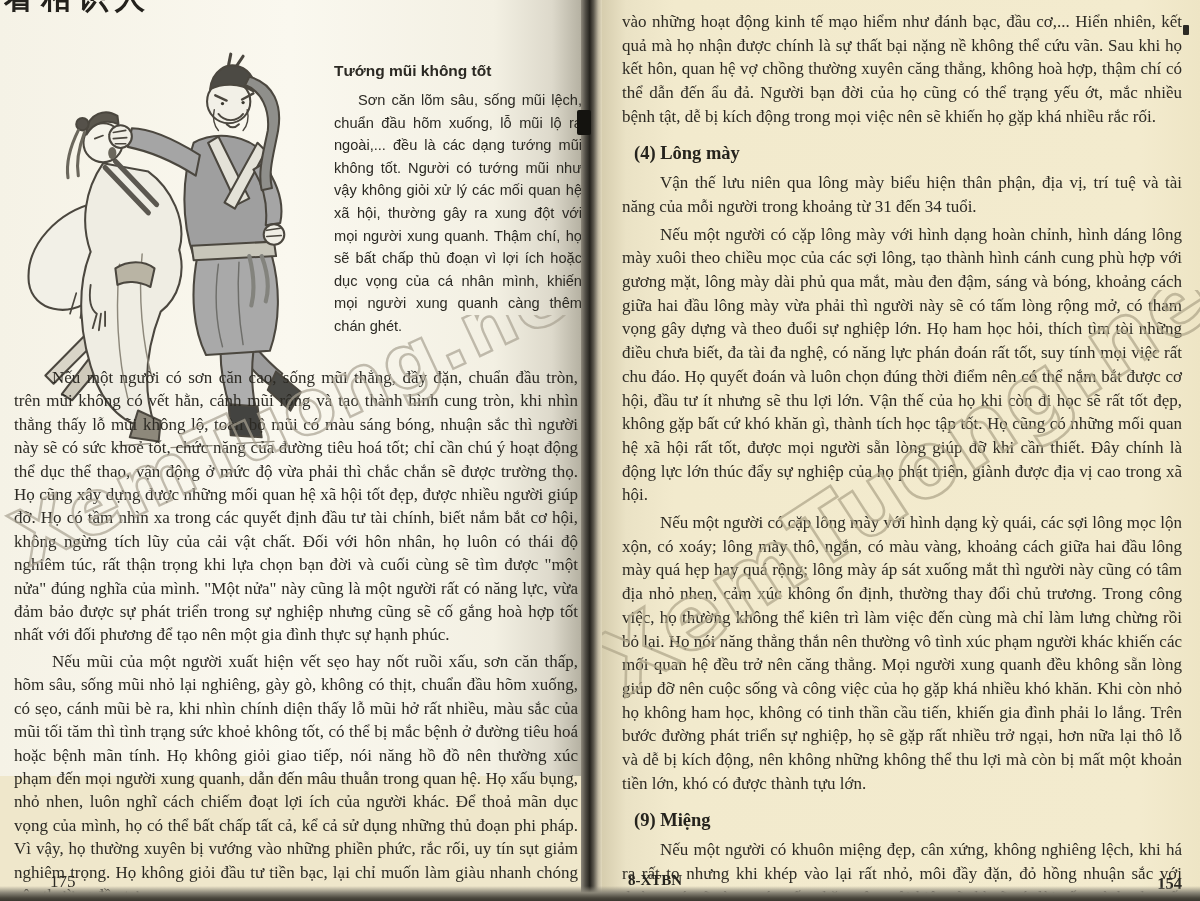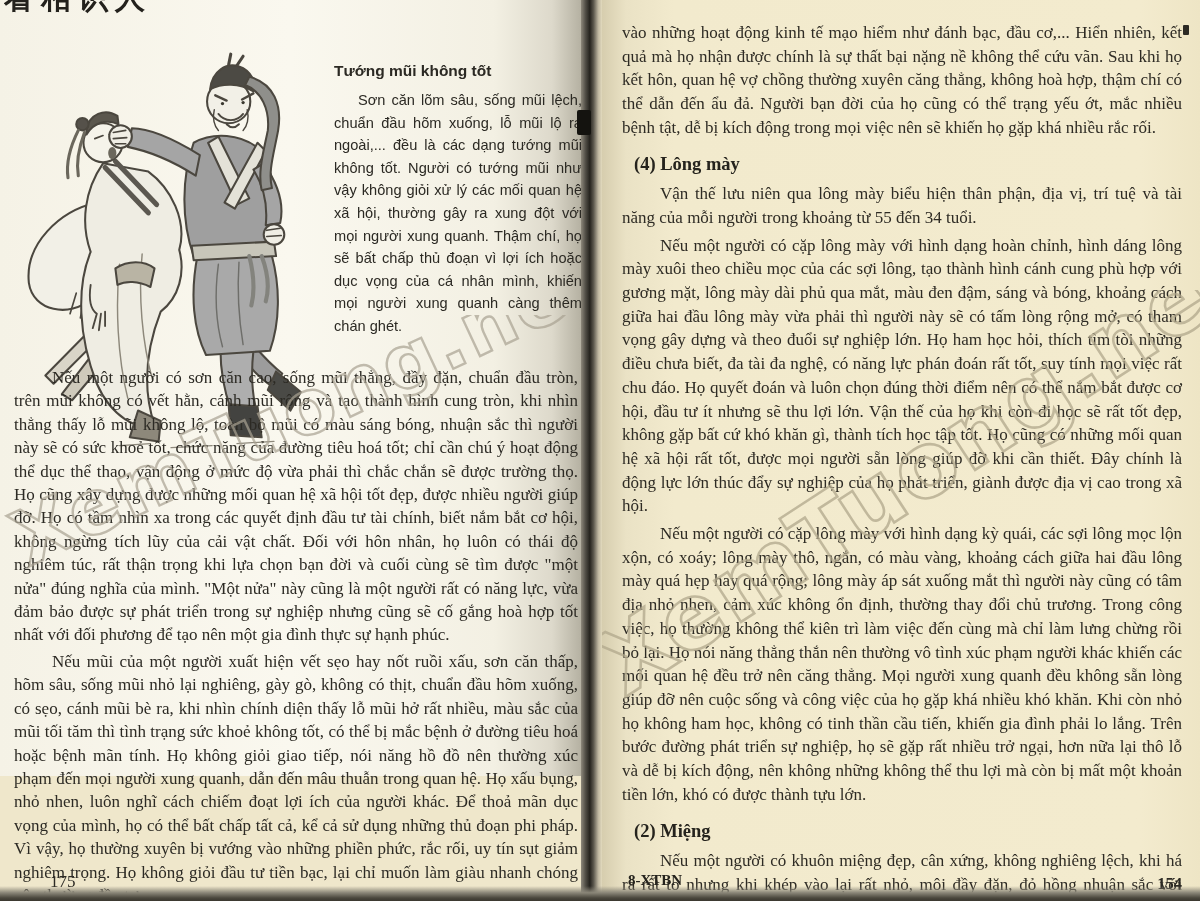--- a/index.html
+++ b/index.html
@@ -28,21 +28,21 @@
     background:linear-gradient(to right,#8d887b 0%,#504d45 22%,#24221d 42%,#5c584e 60%,#bdb5a0 82%,#e3dbbe 100%);}
   .spine-tab{position:absolute;left:577px;top:110px;width:14px;height:25px;background:#14130f;border-radius:2px;}
   .speck{position:absolute;left:1183px;top:25px;width:6px;height:10px;background:#2c2a24;border-radius:1px;}
 
   
   .page-right{position:absolute;left:602px;top:0;width:598px;height:901px;
     background:linear-gradient(to right,#d6cdae 0%,#eae2c5 4%,#f2eacd 12%,#f3ebce 90%,#eee5c5 100%);}
   .right-body{position:absolute;left:20px;top:5px;width:560px;color:#2e2b24;
     font-size:17px;line-height:23.7px;text-align:justify;}
   .right-body p{margin:4px 0 0 0;text-indent:38px;}
-  .right-body p.cont{margin-top:16px;text-indent:0;}
+  .right-body p.cont{margin-top:5px;text-indent:0;}
   .right-body h3{margin:13px 0 6px 12px;font-size:18.5px;font-weight:bold;color:#25231d;}
   .footer-left{position:absolute;left:26px;top:872px;font-size:15px;font-weight:bold;color:#25231d;}
   .pagenum-right{position:absolute;right:18px;top:874px;font-size:16.5px;font-weight:bold;color:#2c2a24;}
 
   
   .wm{position:absolute;pointer-events:none;}
   .wm text{font-family:"DejaVu Sans",sans-serif;font-weight:bold;fill:none;}
 
   
   .bottom-strip{position:absolute;left:0;top:886px;width:1200px;height:15px;
@@ -152,25 +152,25 @@
 
   <div class="spine"></div>
   <div class="spine-tab"></div>
 
   <div class="page-right">
 
     <div class="right-body">
       <p class="cont">vào những hoạt động kinh tế mạo hiểm như đánh bạc, đầu cơ,... Hiển nhiên, kết quả mà họ nhận được chính là sự thất bại nặng nề không thể cứu vãn. Sau khi họ kết hôn, quan hệ vợ chồng thường xuyên căng thẳng, không hoà hợp, thậm chí có thể dẫn đến ẩu đả. Người bạn đời của họ cũng có thể trạng yếu ớt, mắc nhiều bệnh tật, dễ bị kích động trong mọi việc nên sẽ khiến họ gặp khá nhiều rắc rối.</p>
 
       <h3>(4) Lông mày</h3>
-      <p>Vận thế lưu niên qua lông mày biểu hiện thân phận, địa vị, trí tuệ và tài năng của mỗi người trong khoảng từ 55 đến 34 tuổi.</p>
+      <p>Vận thế lưu niên qua lông mày biểu hiện thân phận, địa vị, trí tuệ và tài năng của mỗi người trong khoảng từ 31 đến 34 tuổi.</p>
       <p>Nếu một người có cặp lông mày với hình dạng hoàn chỉnh, hình dáng lông mày xuôi theo chiều mọc của các sợi lông, tạo thành hình cánh cung phù hợp với gương mặt, lông mày dài phủ qua mắt, màu đen đậm, sáng và bóng, khoảng cách giữa hai đầu lông mày vừa phải thì người này sẽ có tấm lòng rộng mở, có tham vọng gây dựng và theo đuổi sự nghiệp lớn. Họ ham học hỏi, thích tìm tòi những điều chưa biết, đa tài đa nghệ, có năng lực phán đoán rất tốt, suy tính mọi việc rất chu đáo. Họ quyết đoán và luôn chọn đúng thời điểm nên có thể nắm bắt được cơ hội, đầu tư ít nhưng sẽ thu lợi lớn. Vận thế của họ khi còn đi học sẽ rất tốt đẹp, không gặp bất cứ khó khăn gì, thành tích học tập tốt. Họ cũng có những mối quan hệ xã hội rất tốt, được mọi người sẵn lòng giúp đỡ khi cần thiết. Đây chính là động lực lớn thúc đẩy sự nghiệp của họ phát triển, giành được địa vị cao trong xã hội.</p>
       <p>Nếu một người có cặp lông mày với hình dạng kỳ quái, các sợi lông mọc lộn xộn, có xoáy; lông mày thô, ngắn, có màu vàng, khoảng cách giữa hai đầu lông mày quá hẹp hay quá rộng; lông mày áp sát xuống mắt thì người này cũng có tâm địa nhỏ nhen, cảm xúc không ổn định, thường thay đổi chủ trương. Trong công việc, họ thường không thể kiên trì làm việc đến cùng mà chỉ làm lưng chừng rồi bỏ lại. Họ nói năng thẳng thắn nên thường vô tình xúc phạm người khác khiến các mối quan hệ đều trở nên căng thẳng. Mọi người xung quanh đều không sẵn lòng giúp đỡ nên cuộc sống và công việc của họ gặp khá nhiều khó khăn. Khi còn nhỏ họ không ham học, không có tinh thần cầu tiến, khiến gia đình phải lo lắng. Trên bước đường phát triển sự nghiệp, họ sẽ gặp rất nhiều trở ngại, hơn nữa lại thô lỗ và dễ bị kích động, nên không những không thể thu lợi mà còn bị mất một khoản tiền lớn, khó có được thành tựu lớn.</p>
 
-      <h3>(2) Miệng</h3>
+      <h3>(9) Miệng</h3>
       <p>Nếu một người có khuôn miệng đẹp, cân xứng, không nghiêng lệch, khi há ra rất to nhưng khi khép vào lại rất nhỏ, môi đầy đặn, đỏ hồng nhuận sắc với đường nét rõ ràng, các nếp nhăn trên môi hiện rõ thì sẽ có đời sống tình cảm rất phong phú,</p>
     </div>
 
     <div class="footer-left">8-XTBN</div>
     <div class="pagenum-right">154</div>
 
     <svg class="wm" style="left:0;top:290px;" width="598" height="440">
       <text x="22" y="408" transform="rotate(-33 22 408)" font-size="90" letter-spacing="2" stroke="#b1a88c" stroke-width="2.6" opacity="0.75">XemTuong.net</text>
     </svg>
   </div>

